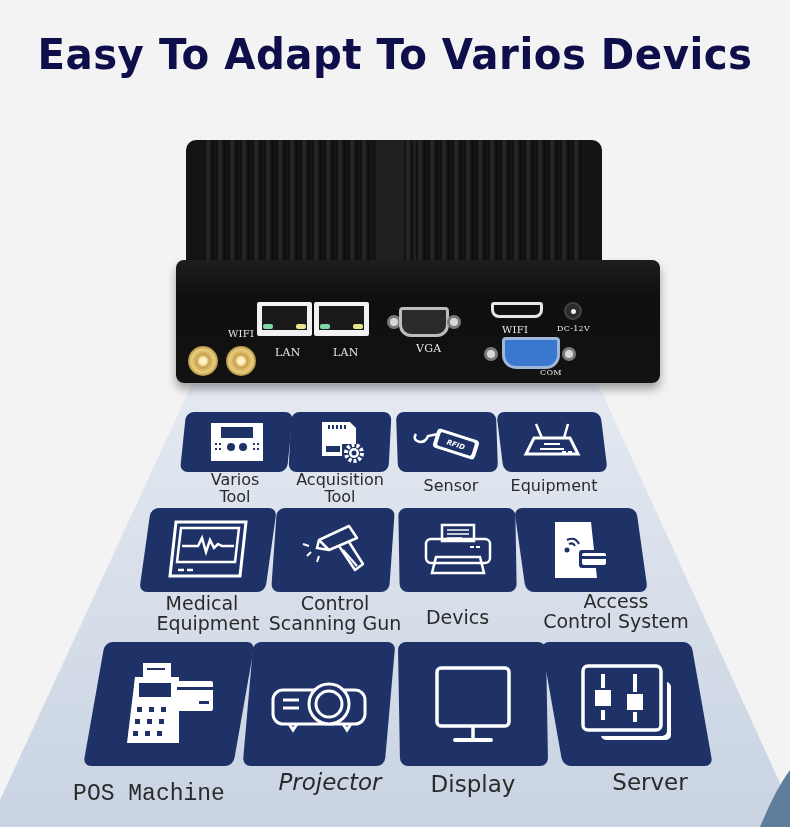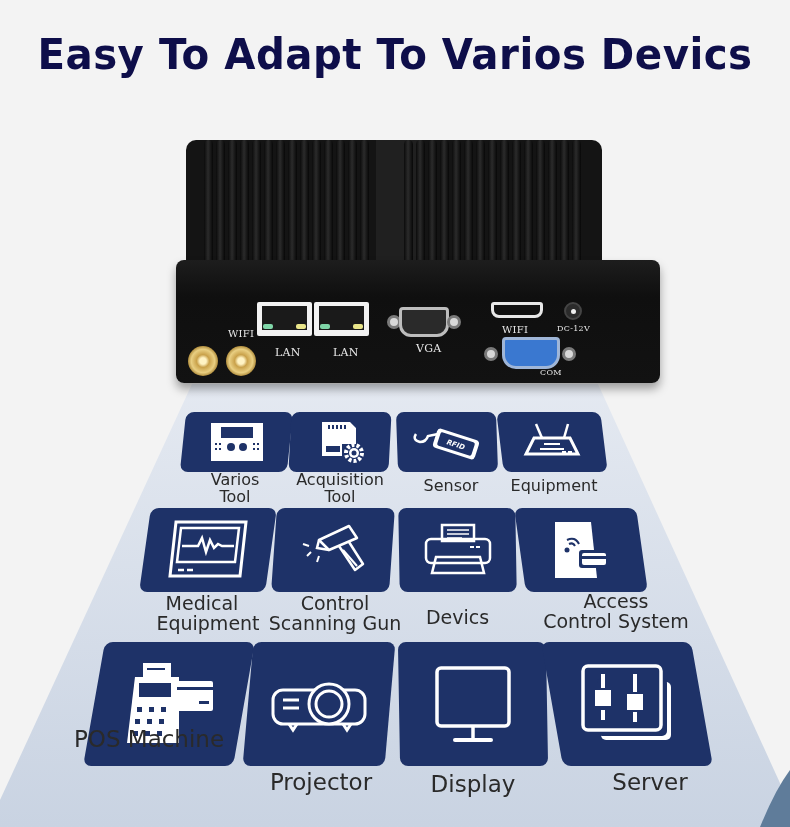--- a/index.html
+++ b/index.html
@@ -326,36 +326,36 @@
           <rect x="40" y="58" width="5" height="5"></rect>
         <rect x="14" y="70" width="5" height="5"></rect>
           <rect x="26" y="70" width="5" height="5"></rect>
           <rect x="38" y="70" width="5" height="5"></rect>
       </g>
       <rect x="56" y="20" width="38" height="30" rx="2" fill="#fff"></rect>
       <rect x="58" y="26" width="36" height="3" fill="#1e3268"></rect>
       <rect x="80" y="40" width="10" height="3" fill="#1e3268"></rect>
     </svg>
   </div>
-  <div class="label" style="left:68px;top:727px;width:162px;">
+  <div class="label" style="left:68px;top:782px;width:162px;font-family:Liberation Mono, monospace;">
     <div>POS Machine</div>
   </div>
 
   <div class="tile" style="left:248px;top:642px;width:142px;height:124px;--sk:-5deg;">
     <svg width="100" height="60" viewBox="0 0 100 60">
       <rect x="4" y="16" width="92" height="34" rx="10" fill="none" stroke="#fff" stroke-width="3"></rect>
       <circle cx="60" cy="30" r="20" fill="#1e3268" stroke="#fff" stroke-width="3"></circle>
       <circle cx="60" cy="30" r="13" fill="none" stroke="#fff" stroke-width="3"></circle>
       <line x1="14" y1="26" x2="30" y2="26" stroke="#fff" stroke-width="3"></line>
       <line x1="14" y1="34" x2="30" y2="34" stroke="#fff" stroke-width="3"></line>
       <path d="M20 50 l4 6 l4 -6" fill="none" stroke="#fff" stroke-width="3"></path>
       <path d="M74 50 l4 6 l4 -6" fill="none" stroke="#fff" stroke-width="3"></path>
     </svg>
   </div>
-  <div class="label" style="left:255px;top:770px;width:132px;">
+  <div class="label" style="left:264px;top:770px;width:132px;font-style:italic;">
     <div>Projector</div>
   </div>
 
   <div class="tile" style="left:399px;top:642px;width:148px;height:124px;--sk:1deg;">
     <svg width="80" height="80" viewBox="0 0 80 80">
       <rect x="4" y="4" width="72" height="58" rx="4" fill="none" stroke="#fff" stroke-width="3.5"></rect>
       <line x1="40" y1="62" x2="40" y2="74" stroke="#fff" stroke-width="3.5"></line>
       <line x1="22" y1="76" x2="58" y2="76" stroke="#fff" stroke-width="4" stroke-linecap="round"></line>
     </svg>
   </div>

